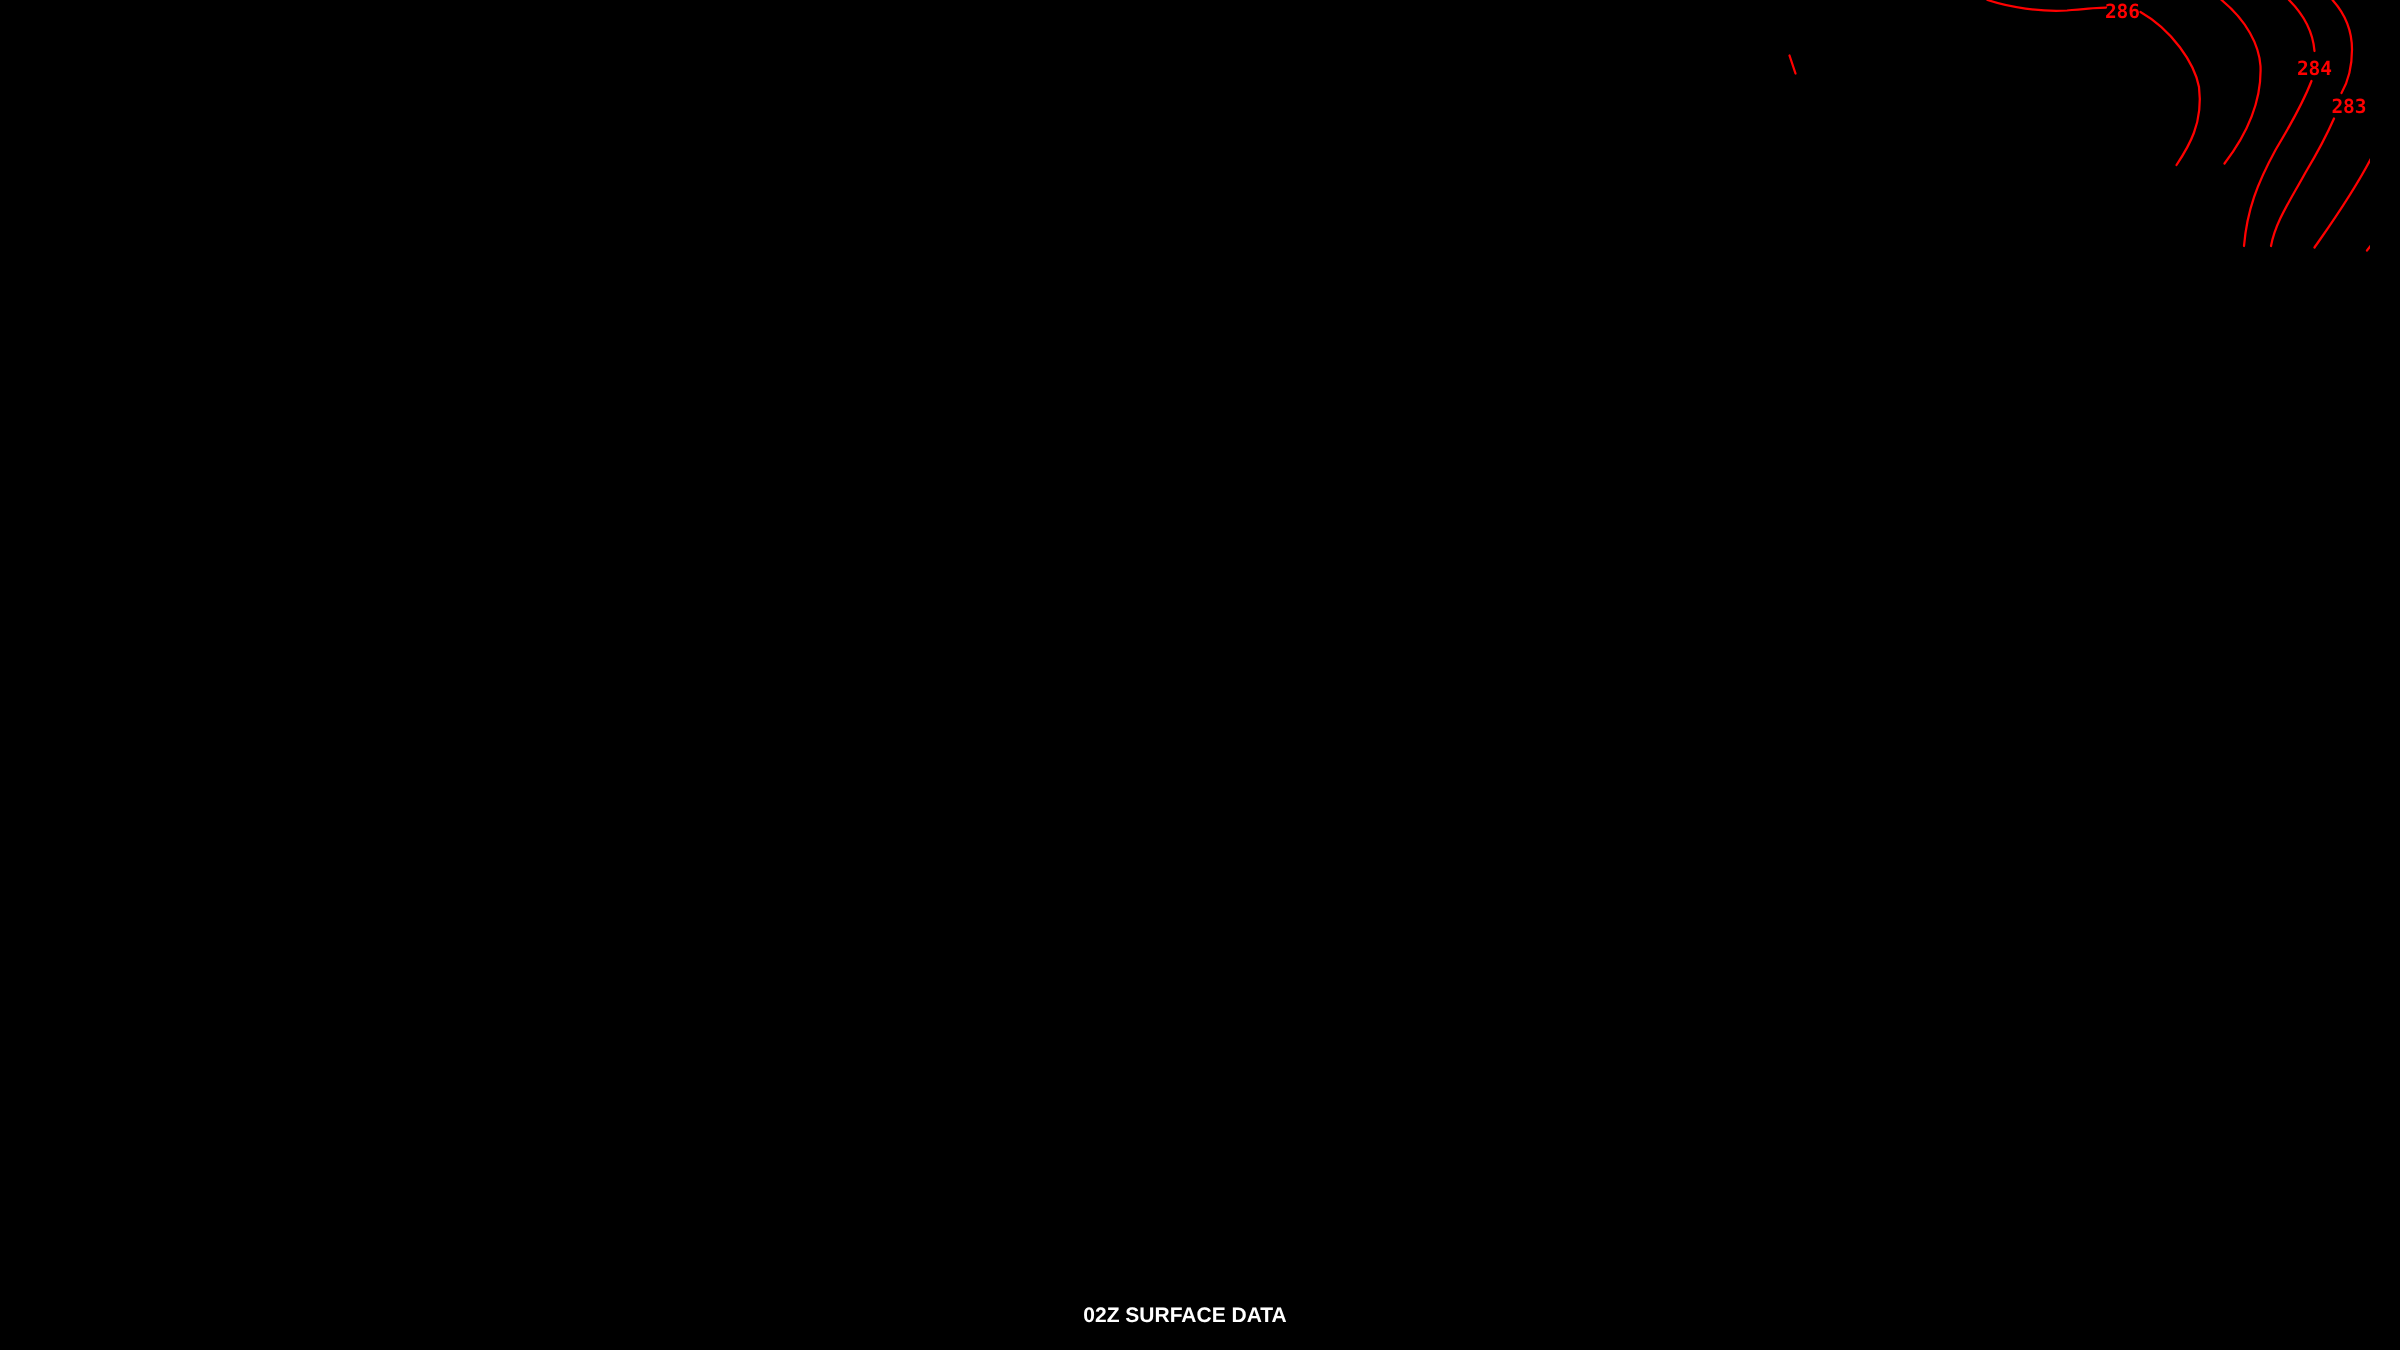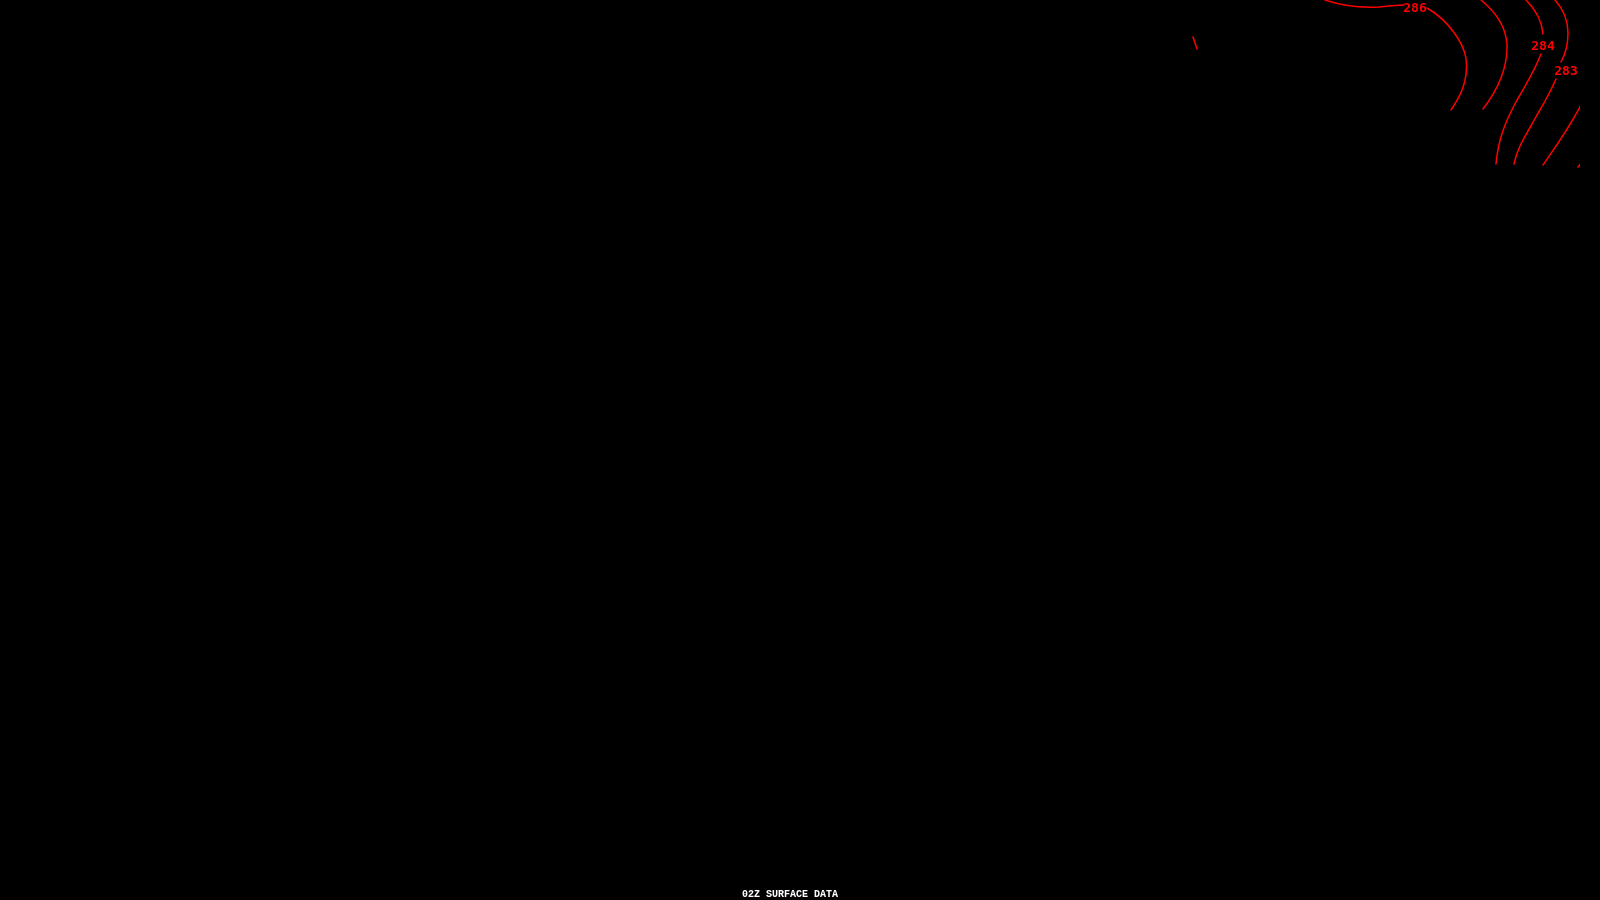--- a/index.html
+++ b/index.html
@@ -28,26 +28,26 @@
     stroke-linecap: round;
   }
   .map-svg text {
     font-family: "DejaVu Sans Mono", monospace;
     font-size: 13px;
     font-weight: bold;
     text-anchor: middle;
   }
   .map-caption {
     position: absolute;
-    top: 889px;
+    top: 868px;
     left: 50%;
     transform: translateX(-50%);
     color: #ffffff;
-    font-family: Liberation Mono, monospace;
-    font-size: 10px;
+    font-family: Liberation Sans, sans-serif;
+    font-size: 14px;
     font-weight: bold;
     white-space: nowrap;
   }
 </style>
 </head>
 <body>
 
 <div class="map-canvas" style="background: rgb(0, 0, 0);">
 
   <svg class="map-svg" viewBox="0 0 1600 900">

